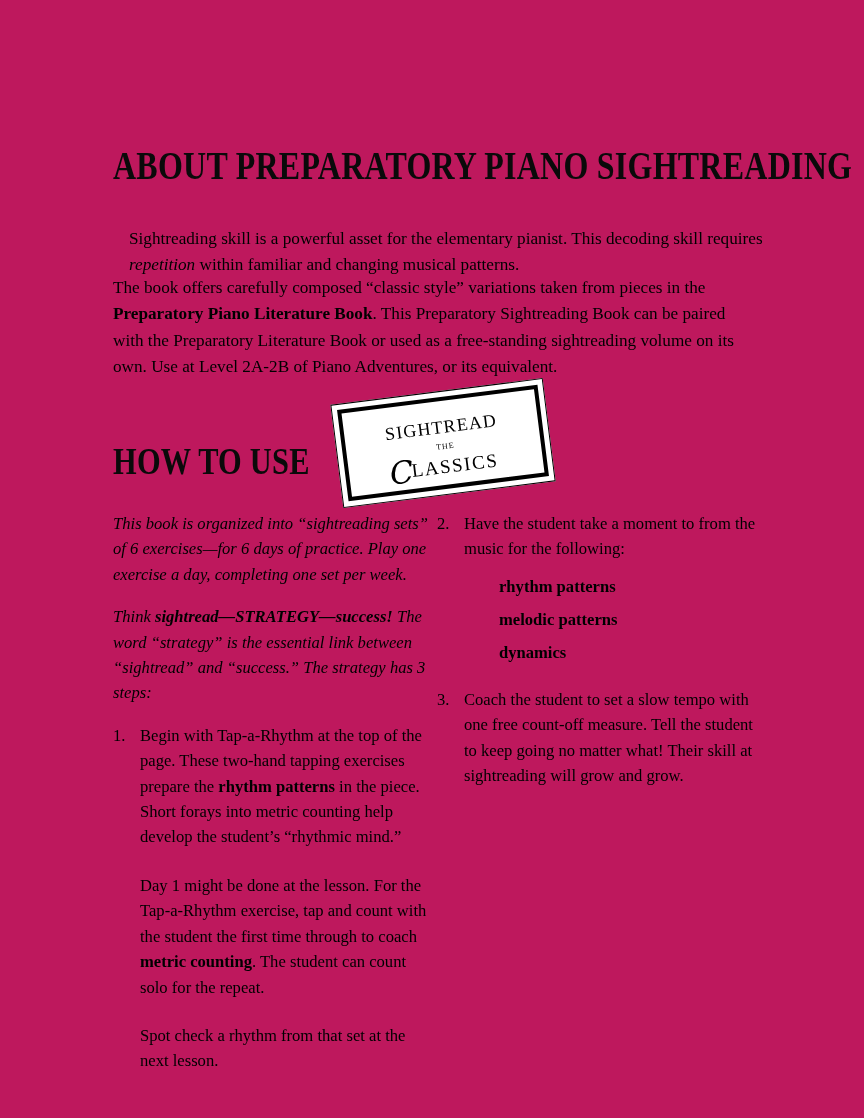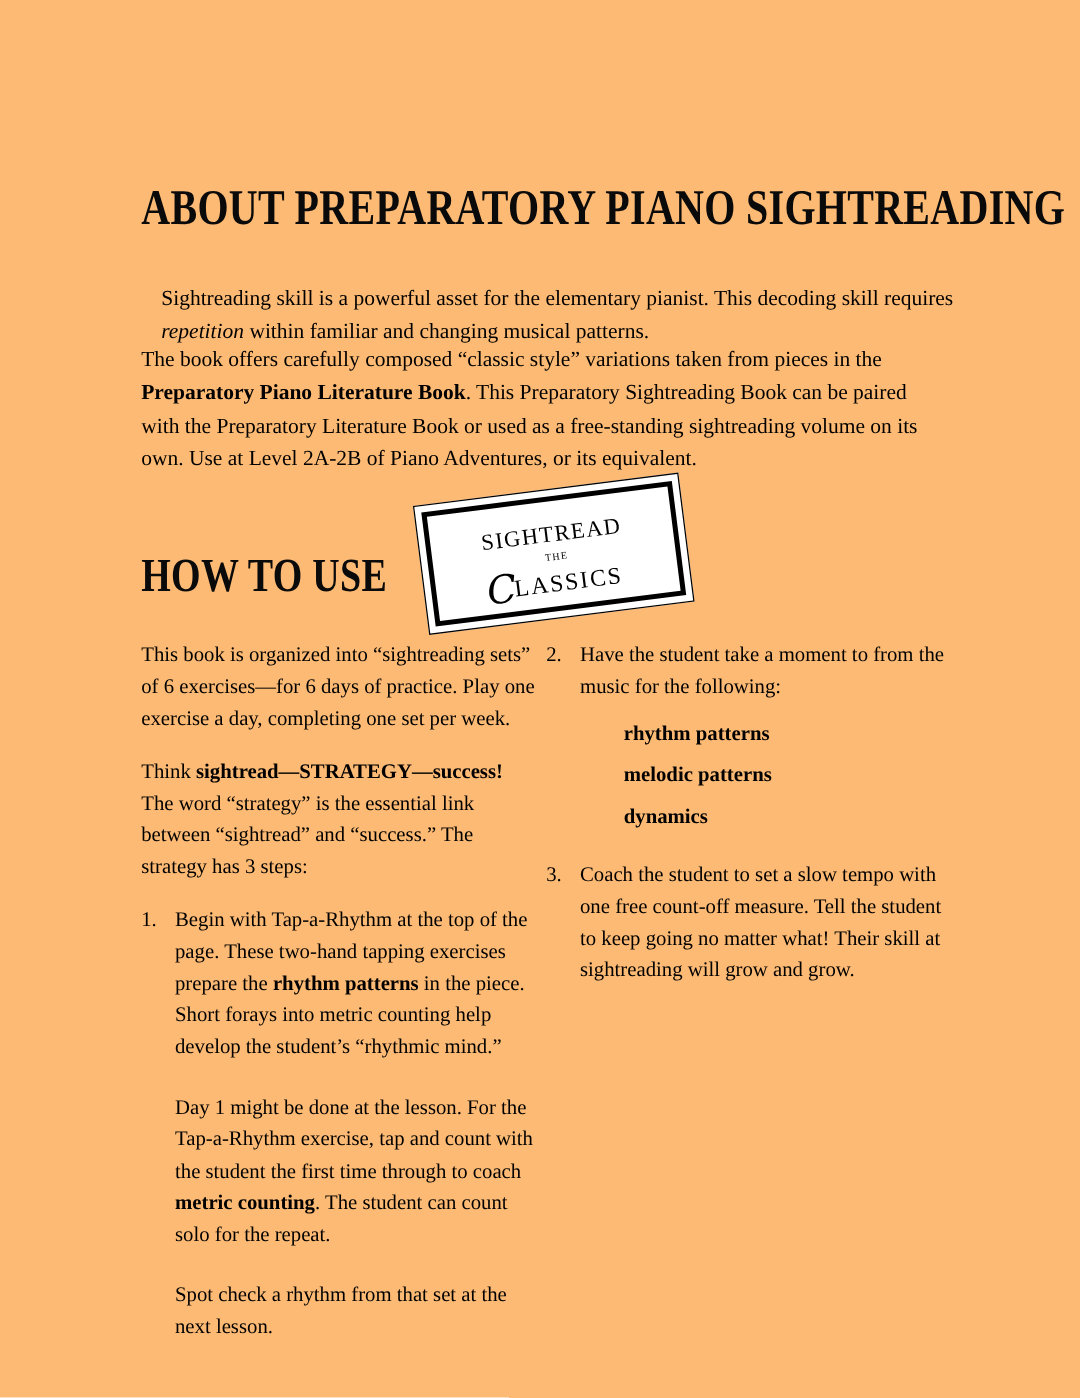--- a/index.html
+++ b/index.html
@@ -11,21 +11,21 @@
     width: 864px;
     height: 1118px;
     position: relative;
     font-family: "Liberation Serif", "DejaVu Serif", serif;
     color: #000000;
     overflow: hidden;
   }
   .page {
     position: absolute;
     inset: 0;
-    background: #fdba74;
+    background: #be185d;
   }
 
   
   .display-heading {
     position: absolute;
     font-family: "Liberation Serif", "DejaVu Serif", serif;
     font-weight: bold;
     color: #0a0a0a;
     letter-spacing: 0.3px;
     transform: scaleX(0.80);
@@ -64,20 +64,21 @@
     position: absolute;
     top: 511px;
     font-size: 16.6px;
     line-height: 25.4px;
   }
   #col-left  { left: 113px; width: 318px; }
   #col-right { left: 437px; width: 320px; }
 
   .para {
     margin: 0 0 17px 0;
+    font-style: italic;
   }
   .para strong { font-weight: bold; }
 
   
   .numitem {
     position: relative;
     padding-left: 27px;
     margin: 0 0 14px 0;
   }
   .numitem > .num {

